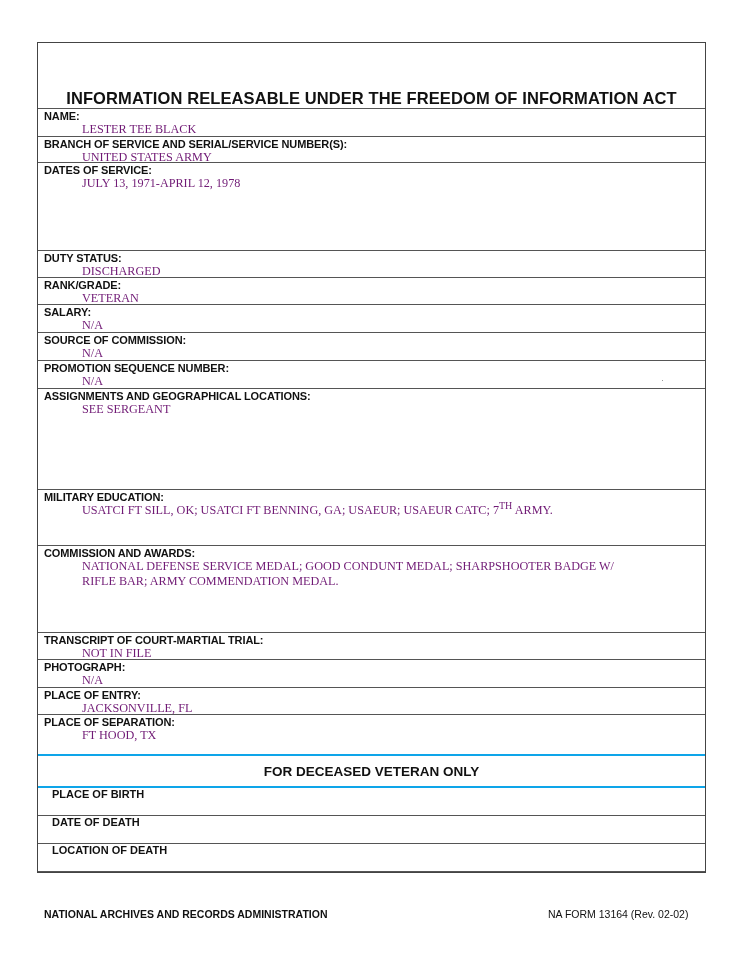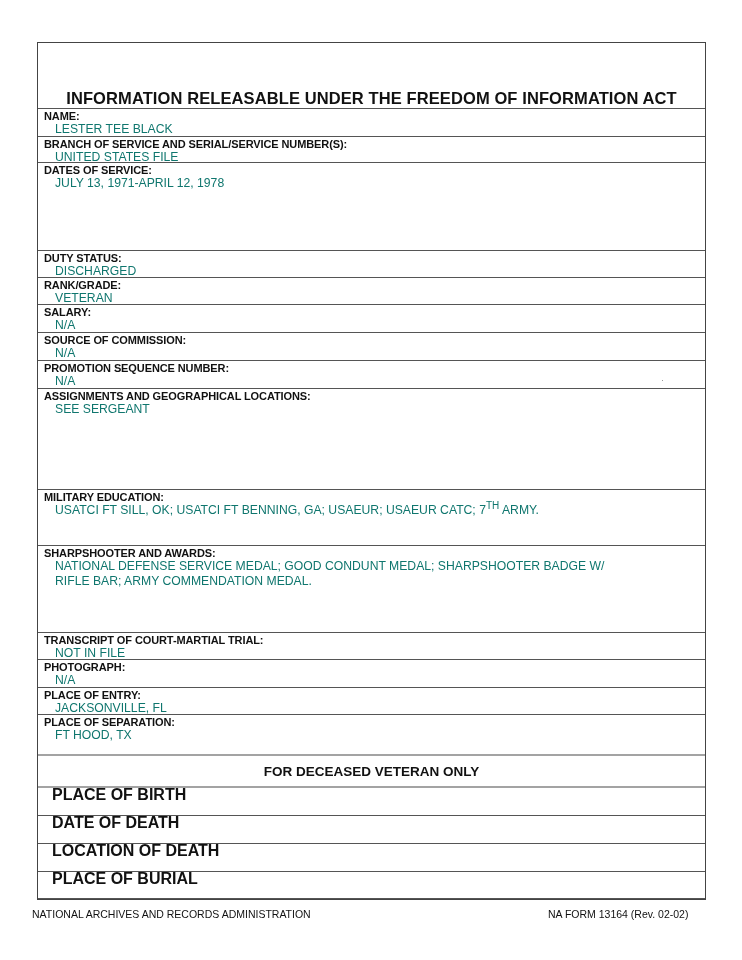--- a/index.html
+++ b/index.html
@@ -7,69 +7,69 @@
     width: 742px; height: 960px; background: #ffffff; position: relative;
     overflow: hidden; color: #111;
   }
   .form {
     position: absolute; left: 37px; top: 42px; width: 669px;
     border: 1px solid #444; box-sizing: border-box;
   }
   .row {
     position: relative; border-bottom: 1px solid #555; box-sizing: border-box;
   }
-  .row.thick { border-bottom: 2px solid #a3a3a3; }
+  .row.thick { border-bottom: 2px solid #0ea5e9; }
   .title {
     height: 21px; font-family: "Liberation Sans", sans-serif; font-weight: bold;
     font-size: 16.5px; text-align: center; line-height: 21px; letter-spacing: 0.1px; margin-top: 45px;
   }
   .lbl {
     position: absolute; left: 6px; top: 1px;
     font-family: "Liberation Sans", sans-serif; font-weight: bold; font-size: 11px;
     line-height: 12px; letter-spacing: -0.1px;
   }
   .val {
-    position: absolute; left: 17px; top: 13px;
-    font-family: Liberation Sans, sans-serif; font-size: 12.2px; line-height: 15px;
-    color: #0f766e; white-space: pre;
+    position: absolute; left: 44px; top: 13px;
+    font-family: Liberation Serif, serif; font-size: 12.2px; line-height: 15px;
+    color: #701a75; white-space: pre;
   }
   .val sup { font-size: 10px; vertical-align: 5px; line-height: 0; }
   .deceased-header {
     height: 32px; font-family: "Liberation Sans", sans-serif; font-weight: bold;
     font-size: 13.5px; text-align: center; line-height: 32px;
   }
   .dlbl {
     position: absolute; left: 6px; top: 0px;
-    font-family: "Liberation Sans", sans-serif; font-weight: bold; font-size: 16px; line-height: 13px; padding-left: 8px;
+    font-family: "Liberation Sans", sans-serif; font-weight: bold; font-size: 11px; line-height: 13px; padding-left: 8px;
   }
   .note {
     position: absolute; left: 6px; top: 18px;
     font-family: "Liberation Sans", sans-serif; font-size: 13.5px; line-height: 16px;
   }
   .footer-left, .footer-right {
     position: absolute; top: 908px; font-family: "Liberation Sans", sans-serif;
     font-size: 10.5px; line-height: 12px;
   }
-  .footer-left { left: 32px; }
+  .footer-left { left: 44px; font-weight: bold; }
   .footer-right { left: 548px; }
   .speck { position: absolute; left: 662px; top: 380px; width: 1px; height: 1px; background: #999; }
 </style>
 </head>
 <body>
 
 <div class="form">
   <div class="row title">INFORMATION RELEASABLE UNDER THE FREEDOM OF INFORMATION ACT</div>
 
   <div class="row" style="height:28px">
     <span class="lbl">NAME:</span>
     <span class="val">LESTER TEE BLACK</span>
   </div>
   <div class="row" style="height:26px">
     <span class="lbl">BRANCH OF SERVICE AND SERIAL/SERVICE NUMBER(S):</span>
-    <span class="val">UNITED STATES FILE</span>
+    <span class="val">UNITED STATES ARMY</span>
   </div>
   <div class="row" style="height:88px">
     <span class="lbl">DATES OF SERVICE:</span>
     <span class="val">JULY 13, 1971-APRIL 12, 1978</span>
   </div>
   <div class="row" style="height:27px">
     <span class="lbl">DUTY STATUS:</span>
     <span class="val">DISCHARGED</span>
   </div>
   <div class="row" style="height:27px">
@@ -90,21 +90,21 @@
   </div>
   <div class="row" style="height:101px">
     <span class="lbl">ASSIGNMENTS AND GEOGRAPHICAL LOCATIONS:</span>
     <span class="val">SEE SERGEANT</span>
   </div>
   <div class="row" style="height:56px">
     <span class="lbl">MILITARY EDUCATION:</span>
     <span class="val"><span>USATCI FT SILL, OK; USATCI FT BENNING, GA; USAEUR; USAEUR CATC; 7</span><sup>TH</sup><span> ARMY.</span></span>
   </div>
   <div class="row" style="height:87px">
-    <span class="lbl">SHARPSHOOTER AND AWARDS:</span>
+    <span class="lbl">COMMISSION AND AWARDS:</span>
     <span class="val"><span>NATIONAL DEFENSE SERVICE MEDAL; GOOD CONDUNT MEDAL; SHARPSHOOTER BADGE W/</span>
 <span>RIFLE BAR; ARMY COMMENDATION MEDAL.</span></span>
   </div>
   <div class="row" style="height:27px">
     <span class="lbl">TRANSCRIPT OF COURT-MARTIAL TRIAL:</span>
     <span class="val">NOT IN FILE</span>
   </div>
   <div class="row" style="height:28px">
     <span class="lbl">PHOTOGRAPH:</span>
     <span class="val">N/A</span>
@@ -122,21 +122,18 @@
 
   <div class="row" style="height:28px">
     <span class="dlbl">PLACE OF BIRTH</span>
   </div>
   <div class="row" style="height:28px">
     <span class="dlbl">DATE OF DEATH</span>
   </div>
   <div class="row" style="height:28px">
     <span class="dlbl">LOCATION OF DEATH</span>
   </div>
-  <div class="row" style="height:27px">
-    <span class="dlbl">PLACE OF BURIAL</span>
-  </div>
 </div>
 
 <div class="speck"></div>
 
 <div class="footer-left">NATIONAL ARCHIVES AND RECORDS ADMINISTRATION</div>
 <div class="footer-right">NA FORM 13164  (Rev. 02-02)</div>
 
 </body></html>

